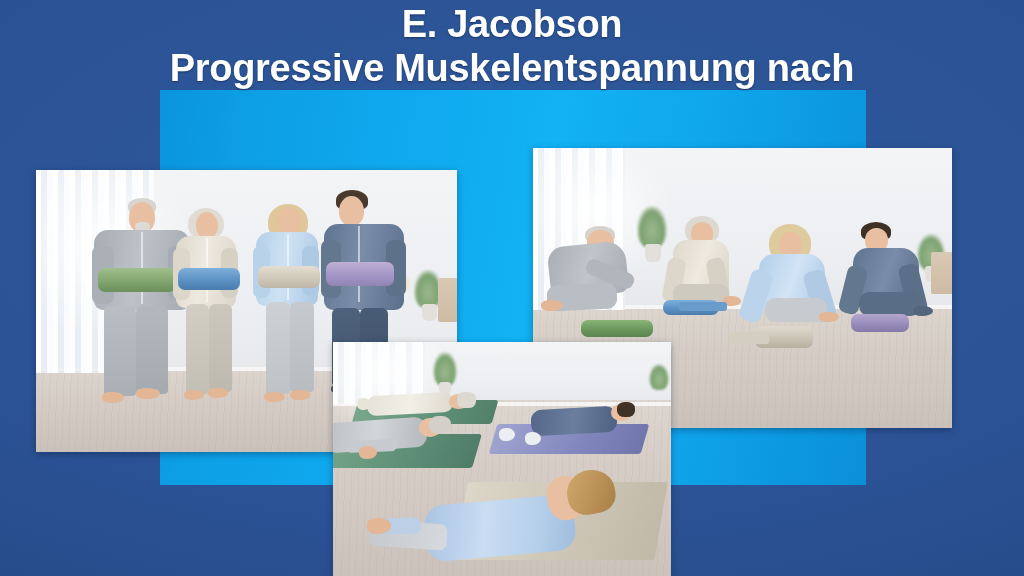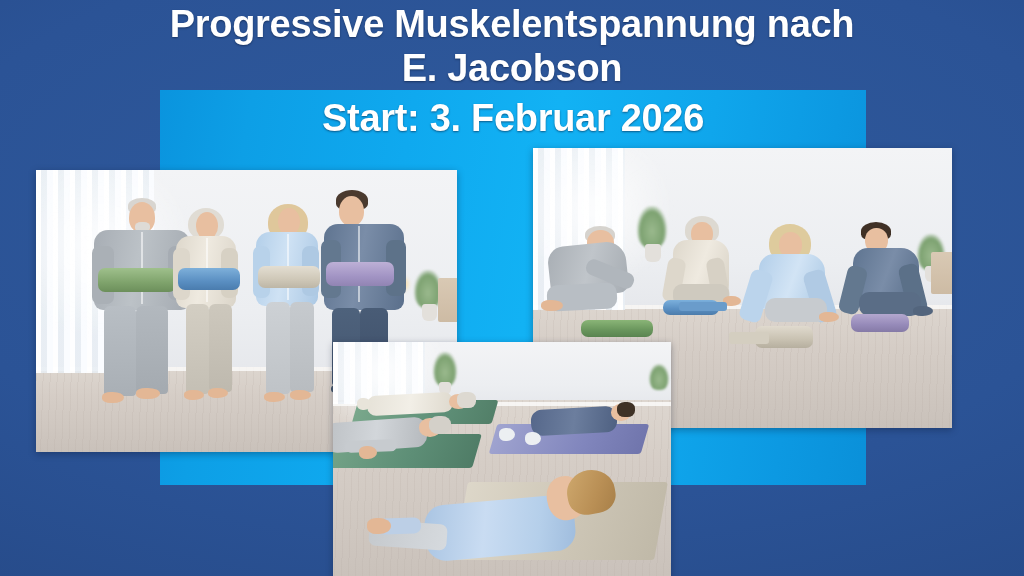--- a/index.html
+++ b/index.html
@@ -370,21 +370,18 @@
         <div class="arm" style="left:36px;top:180px;width:78px;height:26px;background:linear-gradient(100deg,#c5c9cd 0%,#d6dade 100%);transform:rotate(4deg);"></div>
         <div class="arm" style="left:44px;top:176px;width:44px;height:16px;background:#bccfe6;transform:rotate(-2deg);"></div>
         <div class="foot" style="left:34px;top:176px;width:24px;height:16px;"></div>
         <div class="head" style="left:214px;top:134px;width:38px;height:44px;border-radius:48% 48% 44% 44%;transform:rotate(-14deg);"></div>
         <div class="hair" style="left:234px;top:128px;width:48px;height:44px;background:linear-gradient(120deg,#cfa96e 0%,#b98f55 60%,#a67e47 100%);border-radius:50% 50% 40% 40%;transform:rotate(-10deg);"></div>
       </div>
     </div>
   </div>
 
   <div class="title-block">
+    <div class="title-line">E. Jacobson</div>
     <div class="title-line">Progressive Muskelentspannung nach</div>
-    <div class="title-line">E. Jacobson</div>
   </div>
 
-  <div class="cyan-subtitle">
-    <div class="title-line">Start: 3. Februar 2026</div>
-  </div>
 
 </div>
 
 </body></html>

